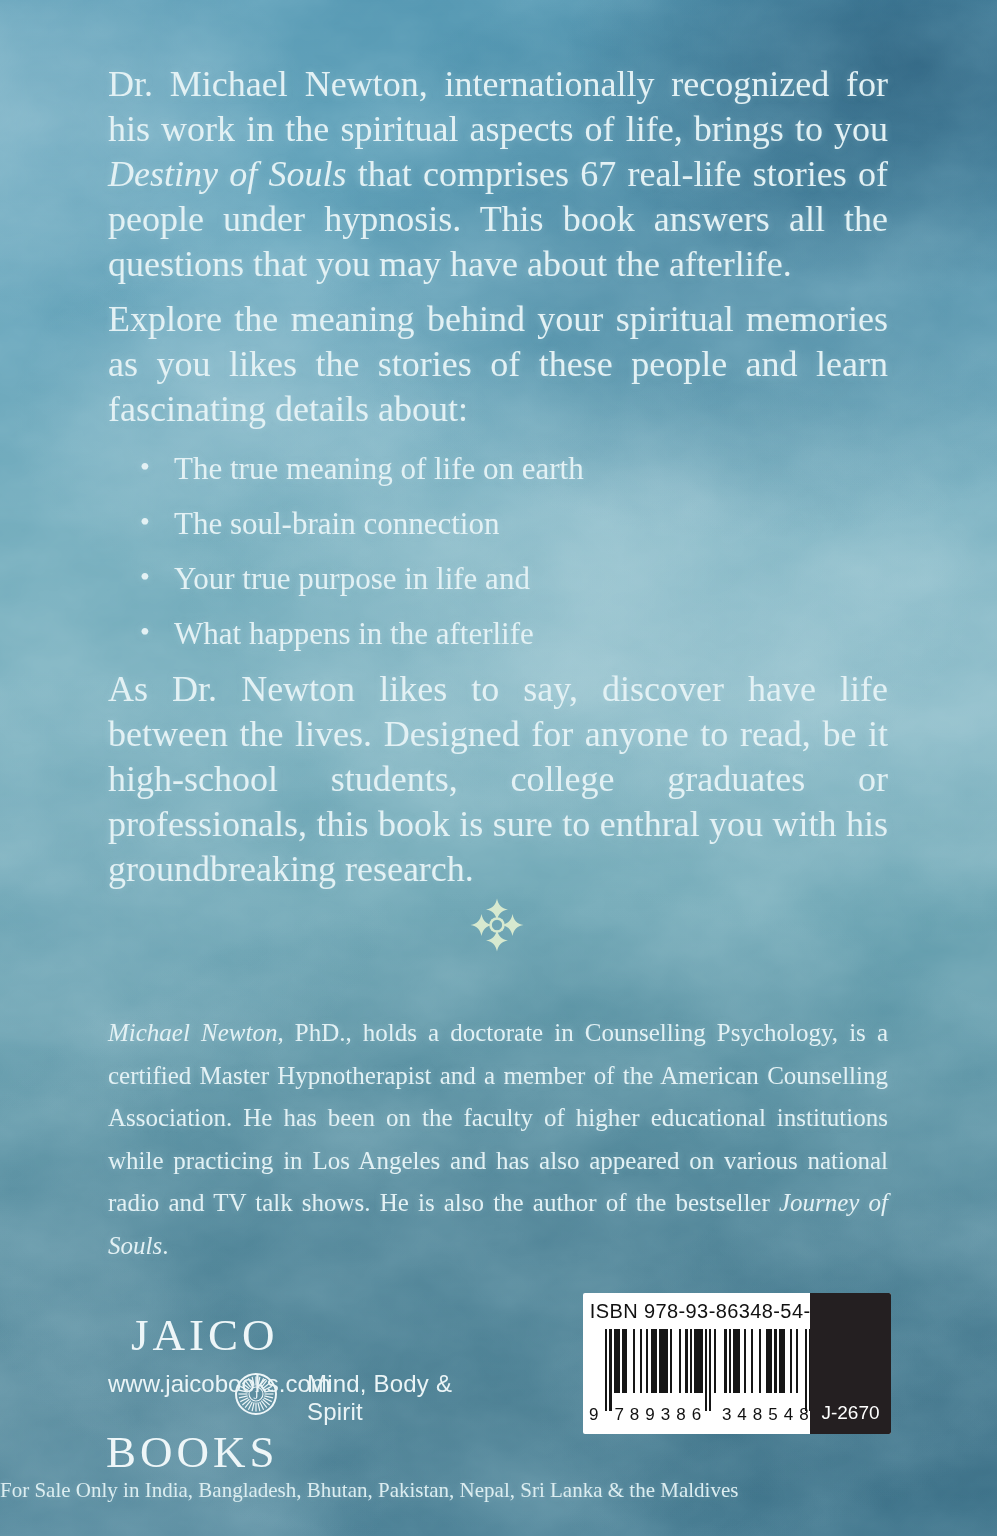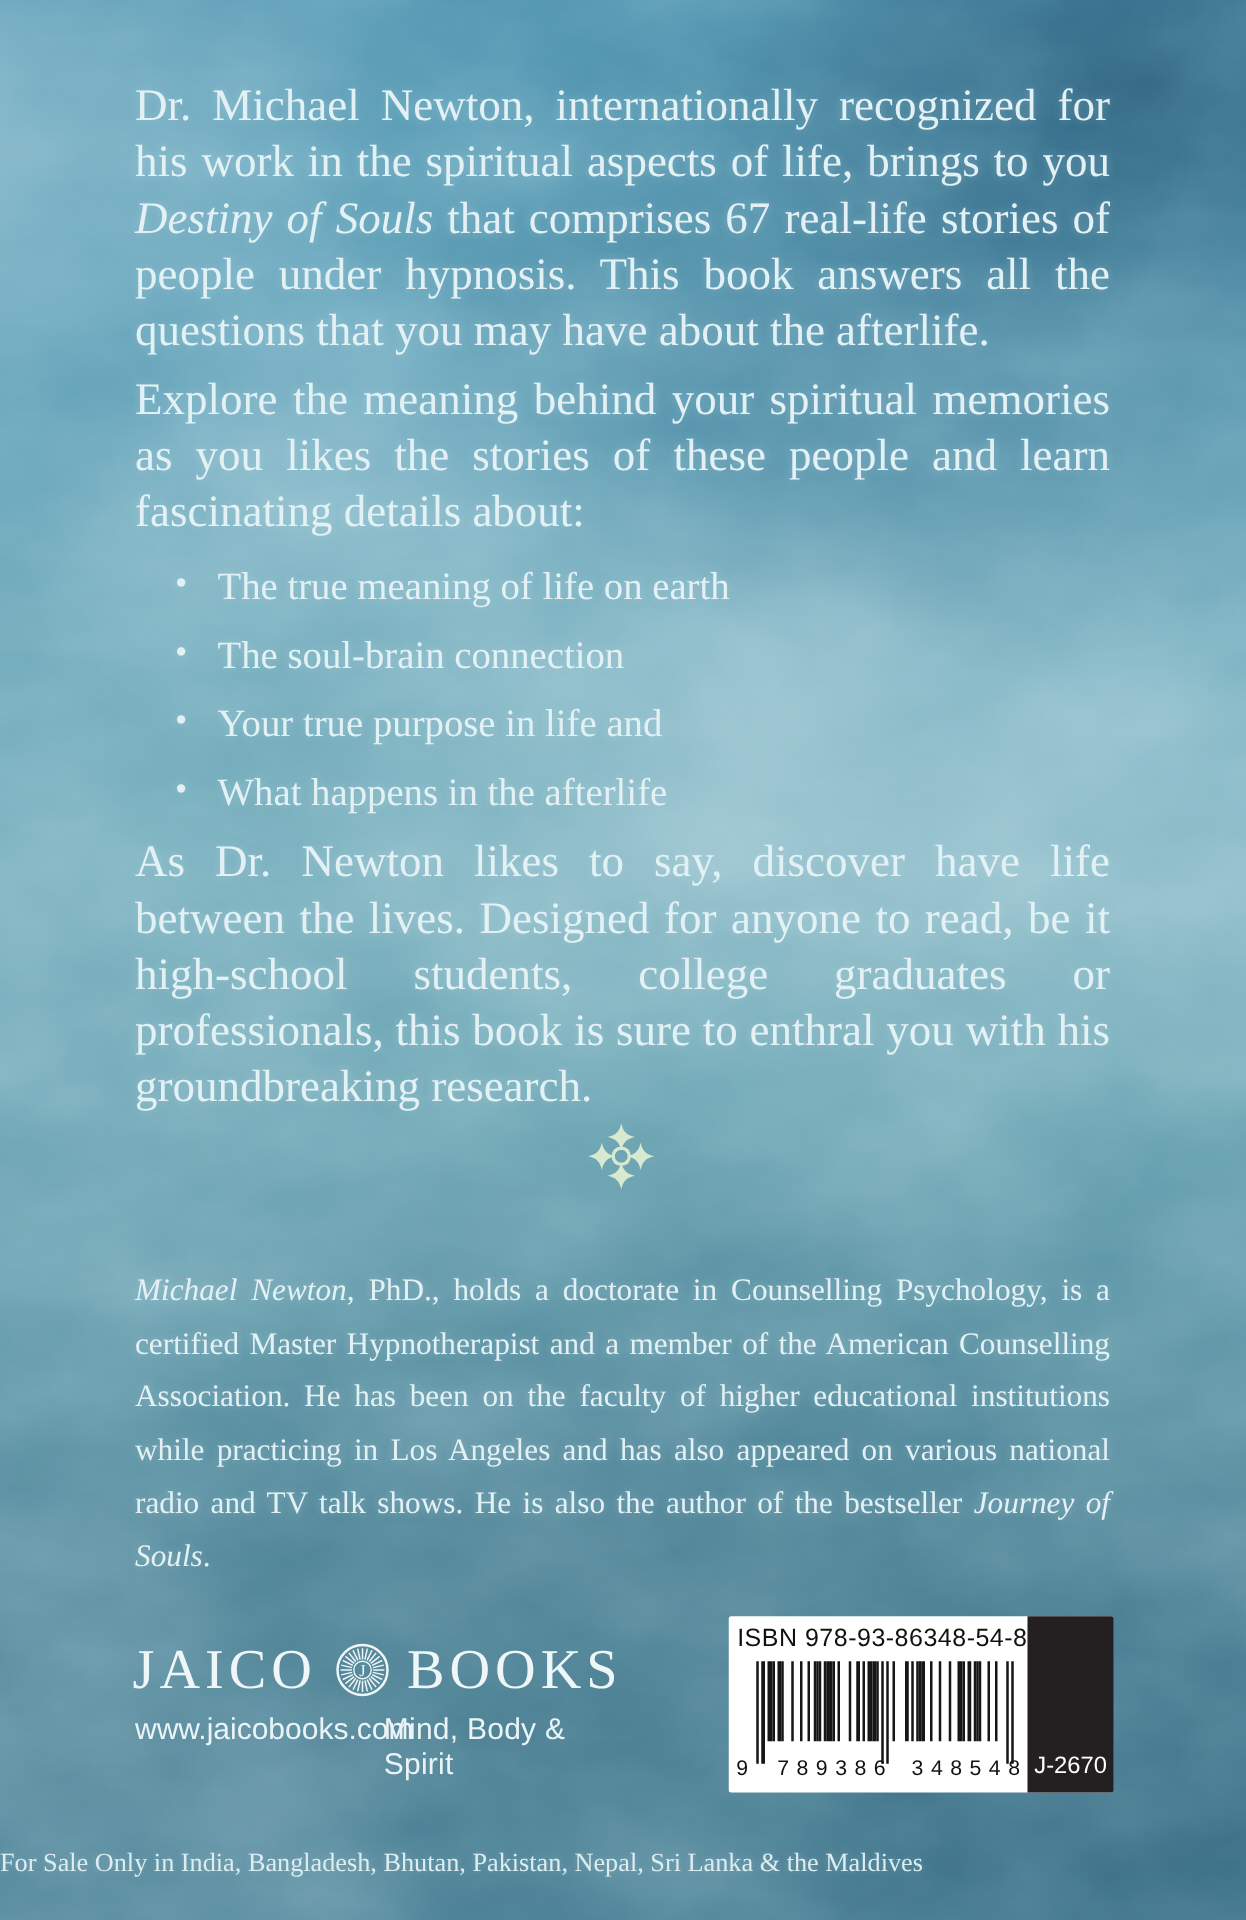--- a/index.html
+++ b/index.html
@@ -28,43 +28,43 @@
   .bio{font-size:25px;line-height:42.5px;}
   .benefits{position:absolute;left:140px;width:720px;margin:0;padding:0;list-style:none;color:#e3f1f4;
     font-size:31px;line-height:34px;text-shadow:0 0 7px rgba(190,226,238,0.35);}
   .benefits li{margin:0 0 21px 0;padding-left:34px;position:relative;}
   .benefits li::before{content:"\2022";position:absolute;left:0;top:-2px;font-size:28px;}
   em{font-style:italic;}
   .ornament{position:absolute;left:469px;top:897px;width:56px;height:56px;}
   .ornament path{fill:#d7e9cf;}
   .ornament .petal{fill:none;stroke:#d7e9cf;stroke-width:2.6;stroke-linecap:round;}
   
-  .pubrow{position:absolute;left:106px;top:1313px;display:flex;align-items:flex-start;gap:13px;color:#eef6f8;}
+  .pubrow{position:absolute;left:106px;top:1313px;display:flex;align-items:flex-end;gap:13px;color:#eef6f8;flex-direction:column;}
   .pubword{font-family:"Liberation Serif",serif;font-size:45px;line-height:45px;letter-spacing:4px;font-weight:400;}
   .emblem{width:46px;height:46px;display:block;}
   .emblem circle{fill:none;stroke:#eef6f8;}
   .emblem line{stroke:#eef6f8;stroke-width:1.2;}
   .emblem text{fill:#eef6f8;font-family:"Liberation Serif",serif;font-size:13px;}
   .pubsub{position:absolute;top:1370px;left:108px;width:380px;display:flex;color:#eaf4f6;
     font-family:"Liberation Sans",sans-serif;font-size:24px;}
   .pubsub .site{width:199px;}
   .pubsub .tag{letter-spacing:.2px;}
   
   .bcbox{position:absolute;left:583px;top:1293px;width:308px;height:141px;background:#ffffff;border-radius:2px;
     font-family:"Liberation Sans",sans-serif;}
   .bcisbn{position:absolute;top:7px;left:0;width:239px;text-align:right;color:#111;font-size:20px;letter-spacing:.4px;}
   .bcbars{position:absolute;left:22px;top:36px;width:206px;height:82px;display:flex;align-items:flex-start;}
   .bcbars i{flex:1 0 auto;height:64px;display:block;}
   .bcbars i.bar{background:#161616;}
   .bcbars i.gap{background:transparent;}
   .bcbars i.tall{height:82px;}
   .bcdigits{position:absolute;left:4px;bottom:9px;width:235px;display:flex;color:#111;font-size:17px;}
   .bcdigits .d9{width:18px;text-align:left;padding-left:2px;}
-  .bcdigits .grp{flex:1;text-align:right;letter-spacing:6px;}
-  .bctab{position:absolute;right:0;top:0;width:69px;height:141px;background:#241f21;border-radius:0 2px 2px 0;}
+  .bcdigits .grp{flex:1;text-align:center;letter-spacing:6px;}
+  .bctab{position:absolute;right:0;top:0;width:69px;height:141px;background:#241f21;border-radius:0 2px 2px 0;padding-left:12px;}
   .bctab span{position:absolute;bottom:10px;left:0;width:100%;text-align:center;color:#fff;font-size:19px;font-family:"Liberation Sans",sans-serif;}
   .sale{position:absolute;left:0;top:1478px;width:829px;text-align:left;color:#dcedf0;
     font-size:21px;font-family:"Liberation Serif",serif;text-shadow:0 0 6px rgba(190,226,238,0.3);}
 </style>
 </head>
 <body>
 
 <div class="page">
 
   <svg class="cloudtex" width="997" height="1536">

